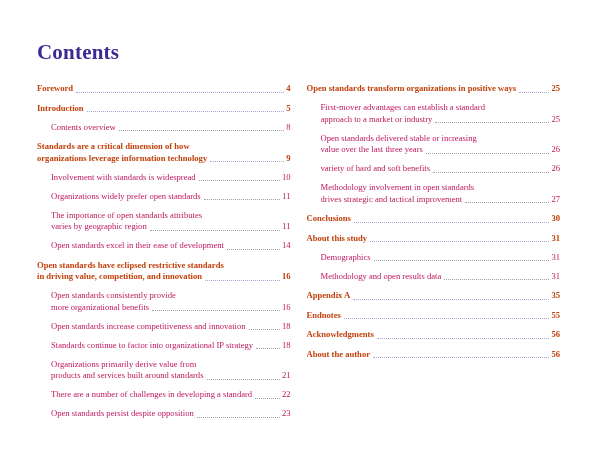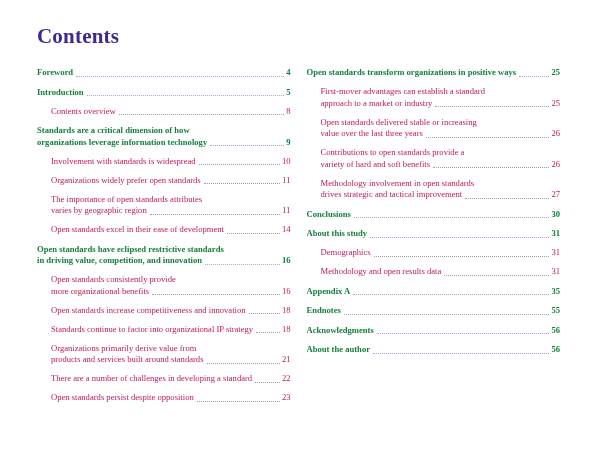--- a/index.html
+++ b/index.html
@@ -1,21 +1,21 @@
 <!DOCTYPE html>
 <html><head>
 <meta charset="utf-8">
 <style>
   html,body { margin:0; padding:0; background:#ffffff; }
   .page {
     position:relative;
     width:600px; height:463px;
     background:#ffffff;
     box-sizing:border-box;
-    padding:24px 40px 0 37px;
+    padding:40px 40px 0 37px;
     font-family:"Liberation Serif", serif;
     overflow:hidden;
   }
   .title {
     margin:0 0 18px 0;
     font-size:21px;
     font-weight:bold;
     letter-spacing:0.2px;
     color:#3a2a92;
   }
@@ -32,21 +32,21 @@
   .row { display:flex; align-items:flex-end; }
   .txt { white-space:nowrap; overflow:hidden; flex:0 1 auto; }
   .leader {
     flex:1 1 auto;
     min-width:3px;
     border-bottom:1px dotted #a3a1a0;
     margin:0 2px 2px 3px;
     height:1px;
   }
   .pg { flex:0 0 auto; }
-  .entry.heading { color:#15803d; font-weight:bold; }
+  .entry.heading { color:#c2410c; font-weight:bold; }
   .entry.heading .leader { border-bottom-color:#ada3d4; }
   .entry.sub { color:#be185d; font-weight:normal; }
   .entry.sub .line { padding-left:14px; }
   .entry.sub .leader { border-bottom-color:#a3a1a0; }
 </style>
 </head>
 <body>
 
 <div class="page">
   <h1 class="title">Contents</h1>
@@ -181,21 +181,20 @@
         </div>
         <div class="entry sub">
           <div class="line"><span class="txt">Open standards delivered stable or increasing</span></div>
           <div class="line row">
             <span class="txt">value over the last three years</span>
             <span class="leader"></span>
             <span class="pg">26</span>
           </div>
         </div>
         <div class="entry sub">
-          <div class="line"><span class="txt">Contributions to open standards provide a</span></div>
           <div class="line row">
             <span class="txt">variety of hard and soft benefits</span>
             <span class="leader"></span>
             <span class="pg">26</span>
           </div>
         </div>
         <div class="entry sub">
           <div class="line"><span class="txt">Methodology involvement in open standards</span></div>
           <div class="line row">
             <span class="txt">drives strategic and tactical improvement</span>

